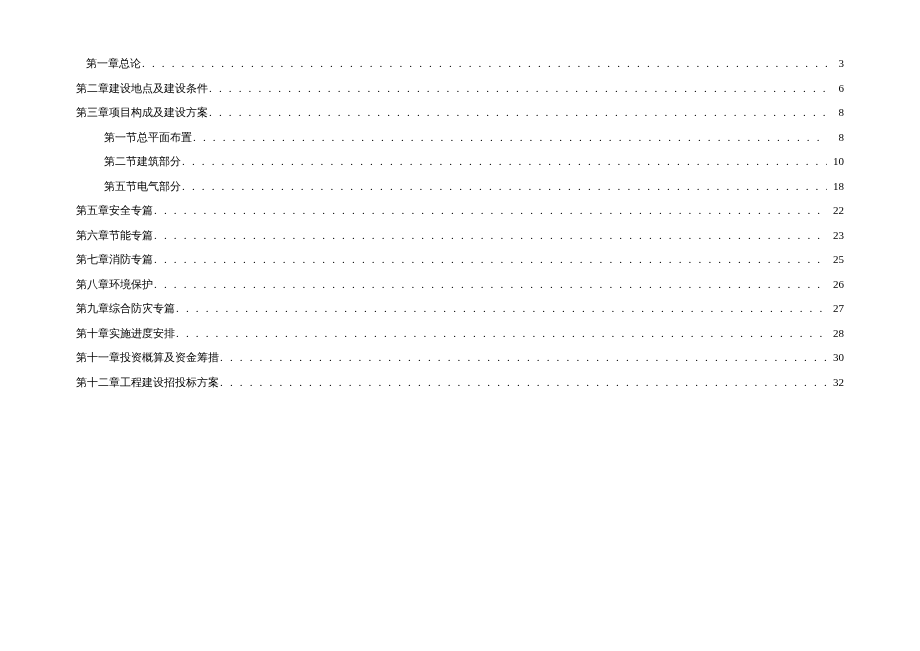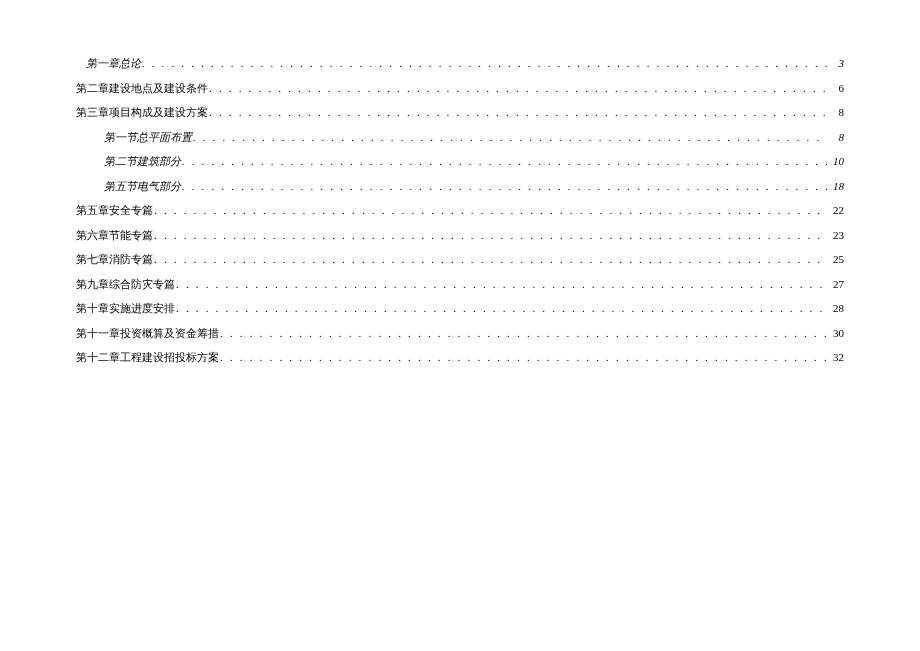--- a/index.html
+++ b/index.html
@@ -13,25 +13,23 @@
       color: #000;
     }
     .toc-entry {
       display: flex;
       align-items: baseline;
       margin-bottom: 9.5px;
       white-space: nowrap;
     }
     .toc-entry.first {
       padding-left: 10px;
-      font-style: italic;
     }
     .toc-entry.sub {
       padding-left: 28px;
-      font-style: italic;
     }
     .toc-title {
       flex-shrink: 0;
     }
     .toc-dots {
       flex: 1;
       overflow: hidden;
       letter-spacing: 2.2px;
       color: #000;
       margin: 0 1px;
@@ -89,20 +87,25 @@
       <span class="toc-title">第六章节能专篇</span>
       <span class="toc-dots"></span>
       <span class="toc-page">23</span>
     </div>
     <div class="toc-entry ">
       <span class="toc-title">第七章消防专篇</span>
       <span class="toc-dots"></span>
       <span class="toc-page">25</span>
     </div>
     <div class="toc-entry ">
+      <span class="toc-title">第八章环境保护</span>
+      <span class="toc-dots"></span>
+      <span class="toc-page">26</span>
+    </div>
+    <div class="toc-entry ">
       <span class="toc-title">第九章综合防灾专篇</span>
       <span class="toc-dots"></span>
       <span class="toc-page">27</span>
     </div>
     <div class="toc-entry ">
       <span class="toc-title">第十章实施进度安排</span>
       <span class="toc-dots"></span>
       <span class="toc-page">28</span>
     </div>
     <div class="toc-entry ">

